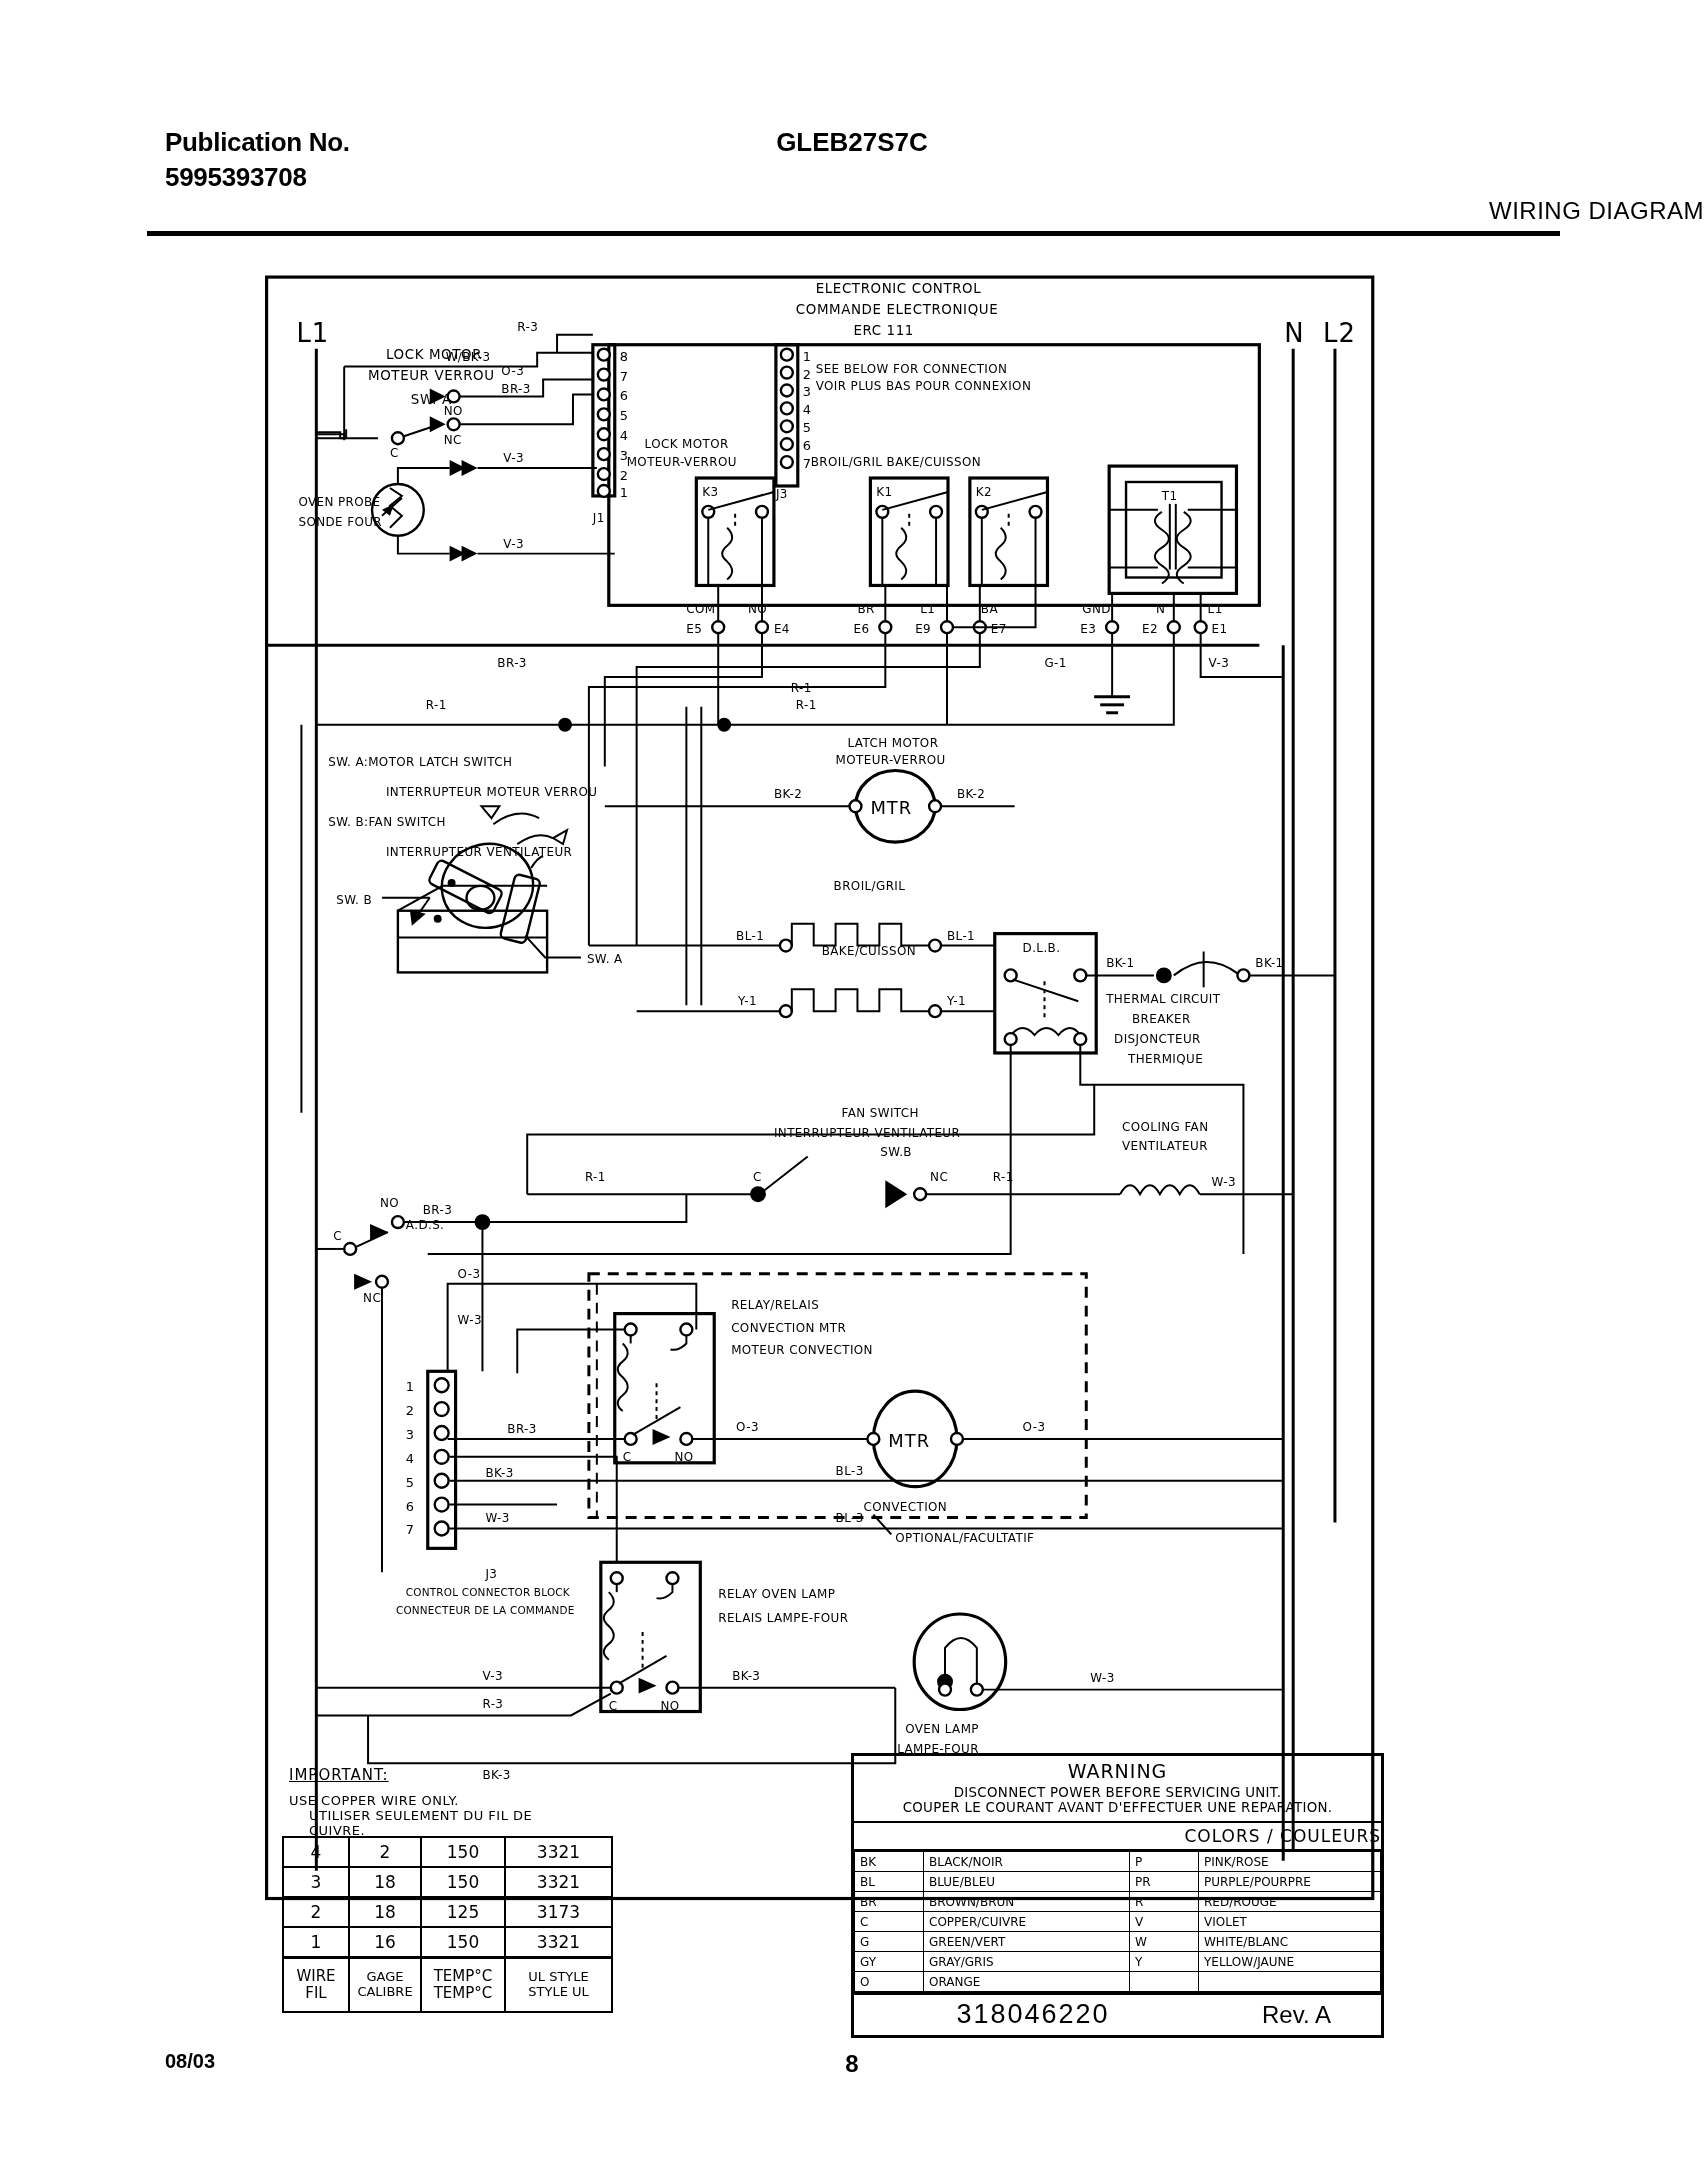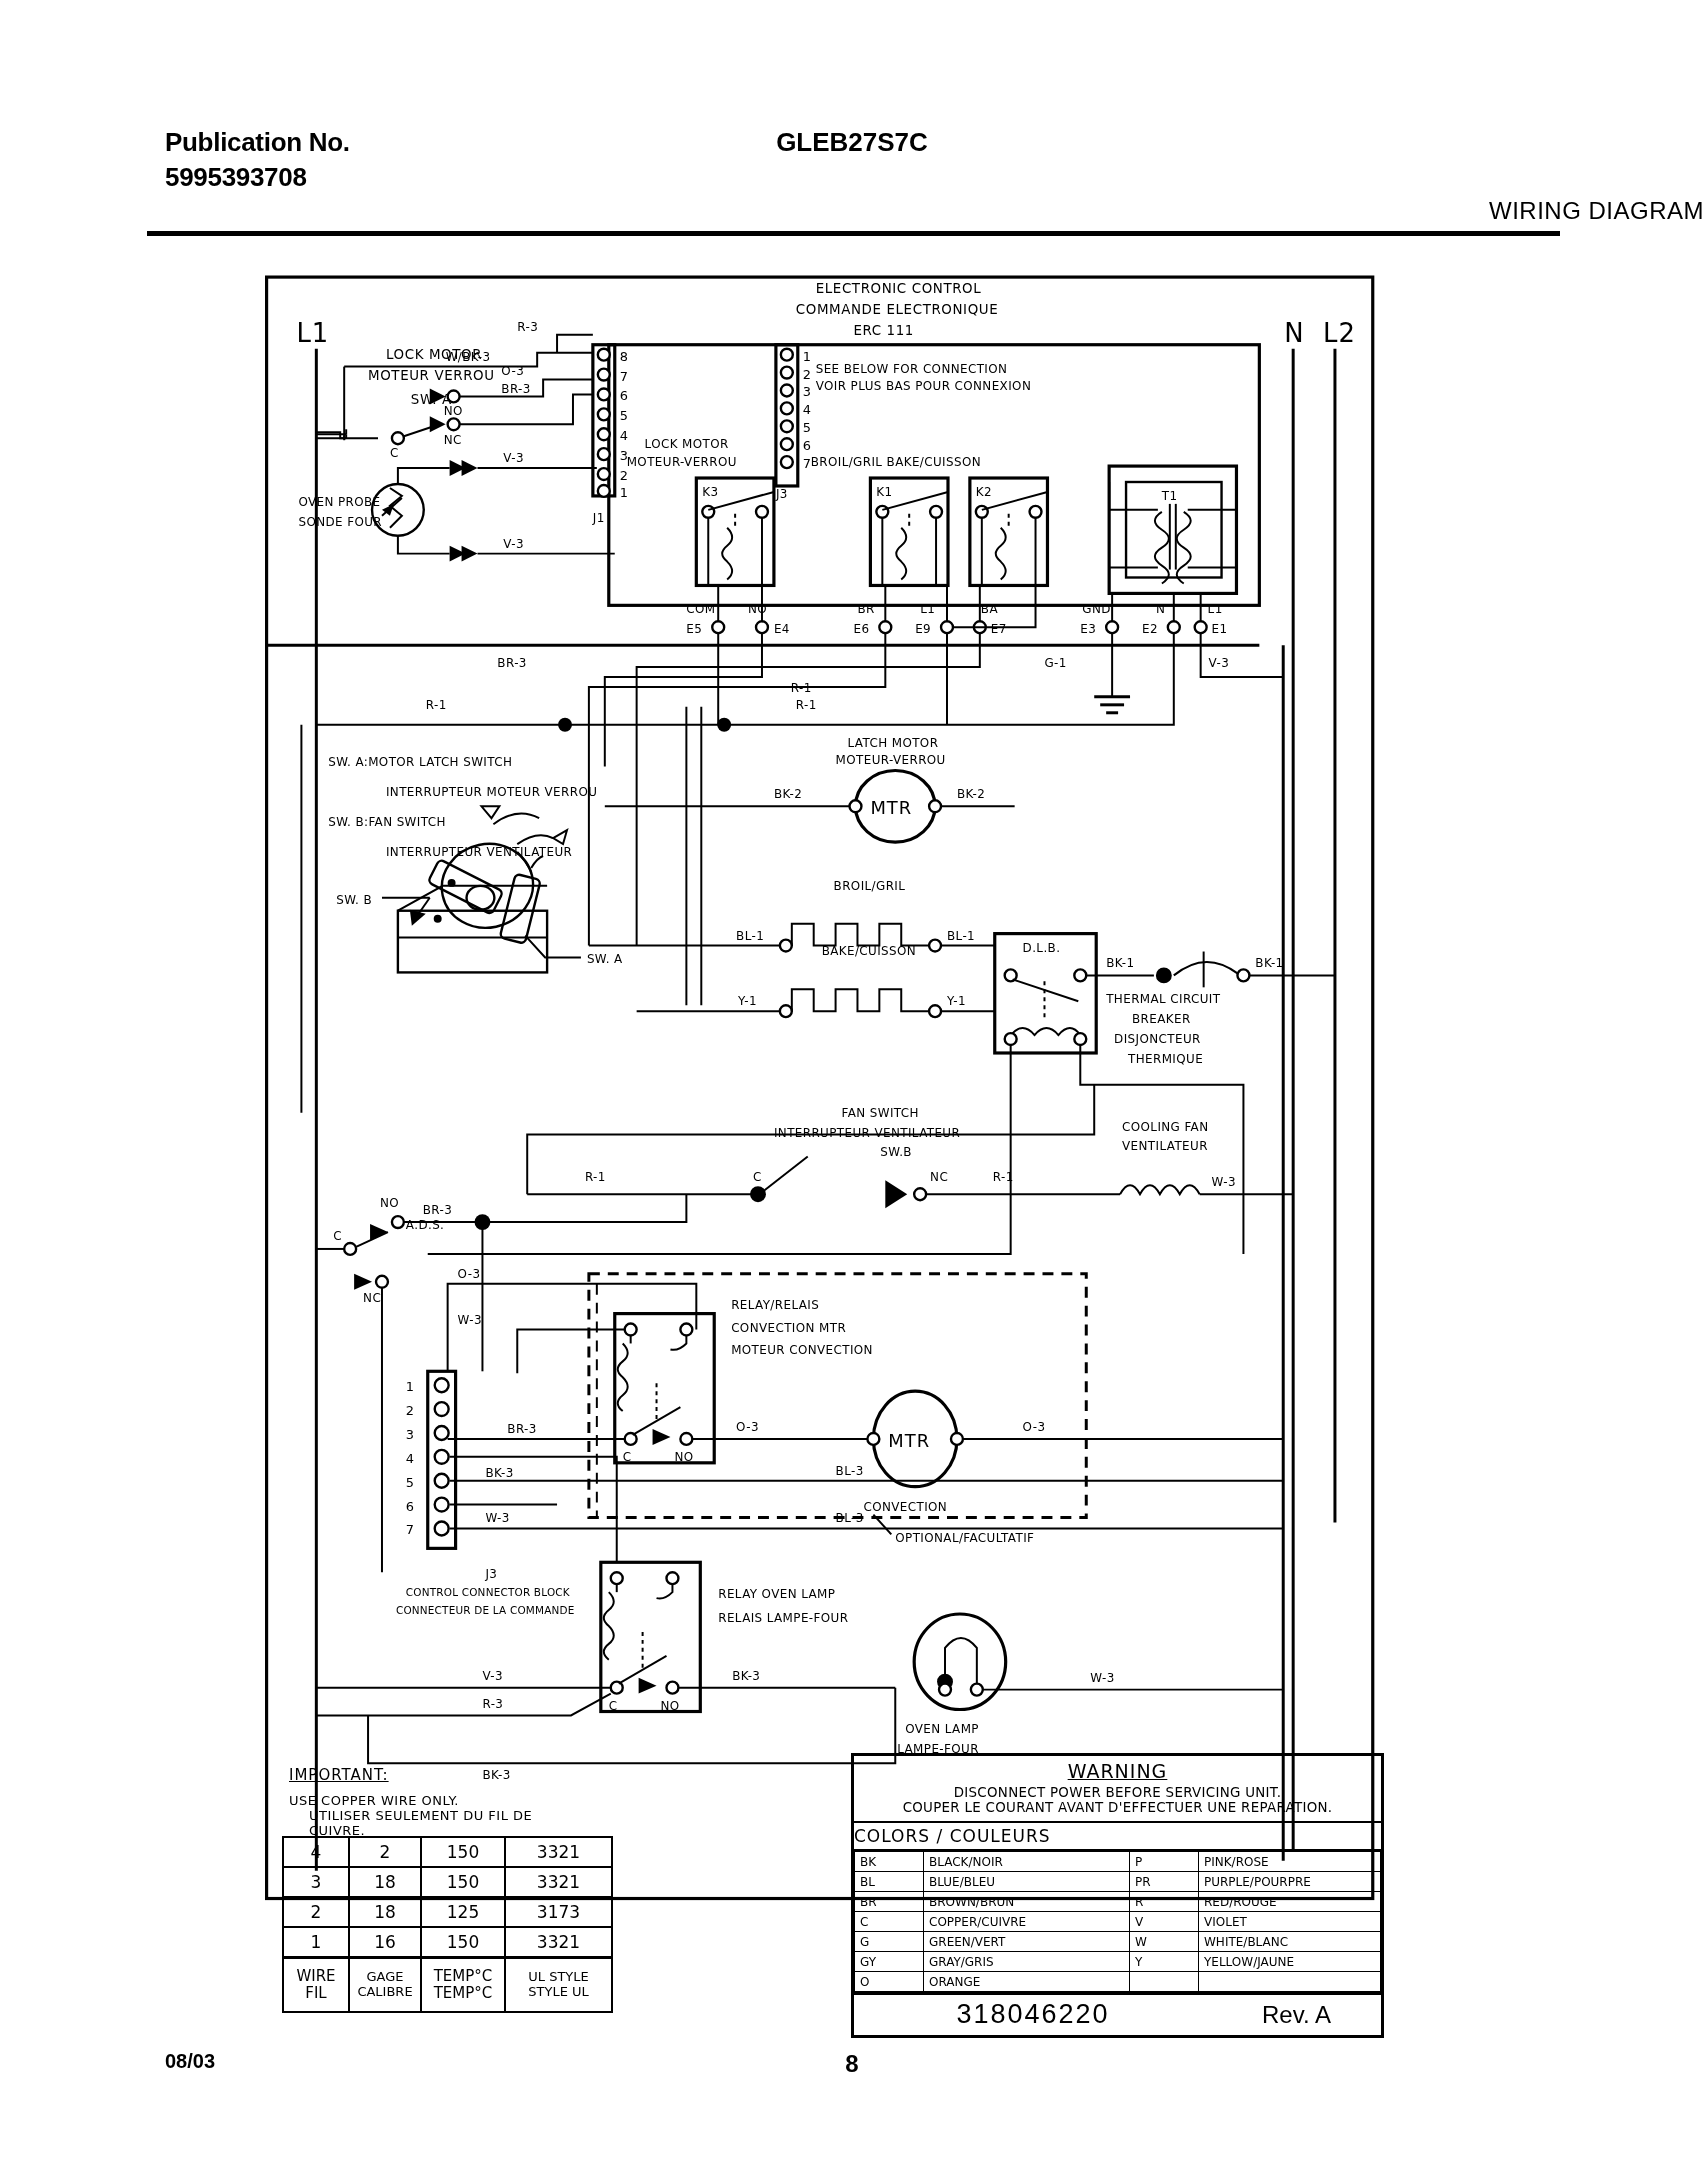--- a/index.html
+++ b/index.html
@@ -599,25 +599,25 @@
             <div style="font-size: 13px;">UL STYLE</div>
             <div style="font-size: 13px;">STYLE UL</div>
           </td>
         </tr>
       </tbody>
   </table>
 
   <div id="warning-panel" style="position:absolute;left:851px;top:1753px;width:527px;border:3px solid #000;">
     <div style="padding:4px 0 6px 0;border-bottom:2px solid #000;">
       <div style="text-align:center;font-family:'DejaVu Sans',sans-serif;font-size:19px;
-                  letter-spacing:1px;text-decoration:underline;">WARNING</div>
+                  letter-spacing:1px;">WARNING</div>
       <div style="text-align:center;font-family:'DejaVu Sans',sans-serif;font-size:13.4px;letter-spacing:0.3px;margin-top:3px;">DISCONNECT POWER BEFORE SERVICING UNIT.</div>
       <div style="text-align:center;font-family:'DejaVu Sans',sans-serif;font-size:13.4px;letter-spacing:0.3px;">COUPER LE COURANT AVANT D'EFFECTUER UNE REPARATION.</div>
     </div>
-    <div style="text-align:left;font-family:'DejaVu Sans',sans-serif;font-size:17px;
+    <div style="text-align:right;font-family:'DejaVu Sans',sans-serif;font-size:17px;
                 letter-spacing:1px;padding:3px 0;border-bottom:2px solid #000;">COLORS / COULEURS</div>
     <table id="colors-table" style="border-collapse:collapse;width:100%;font-family:'DejaVu Sans',sans-serif;font-size:12px;">
       <tbody id="colors-table-body">
           <tr>
             <td style="border: 1.5px solid rgb(0, 0, 0); padding: 1px 5px; height: 17px; width: 58px;">BK</td>
             <td style="border: 1.5px solid rgb(0, 0, 0); padding: 1px 5px; height: 17px; width: 195px;">BLACK/NOIR</td>
             <td style="border: 1.5px solid rgb(0, 0, 0); padding: 1px 5px; height: 17px; width: 58px;">P</td>
             <td style="border: 1.5px solid rgb(0, 0, 0); padding: 1px 5px; height: 17px; width: auto;">PINK/ROSE</td>
           </tr>
           <tr>

